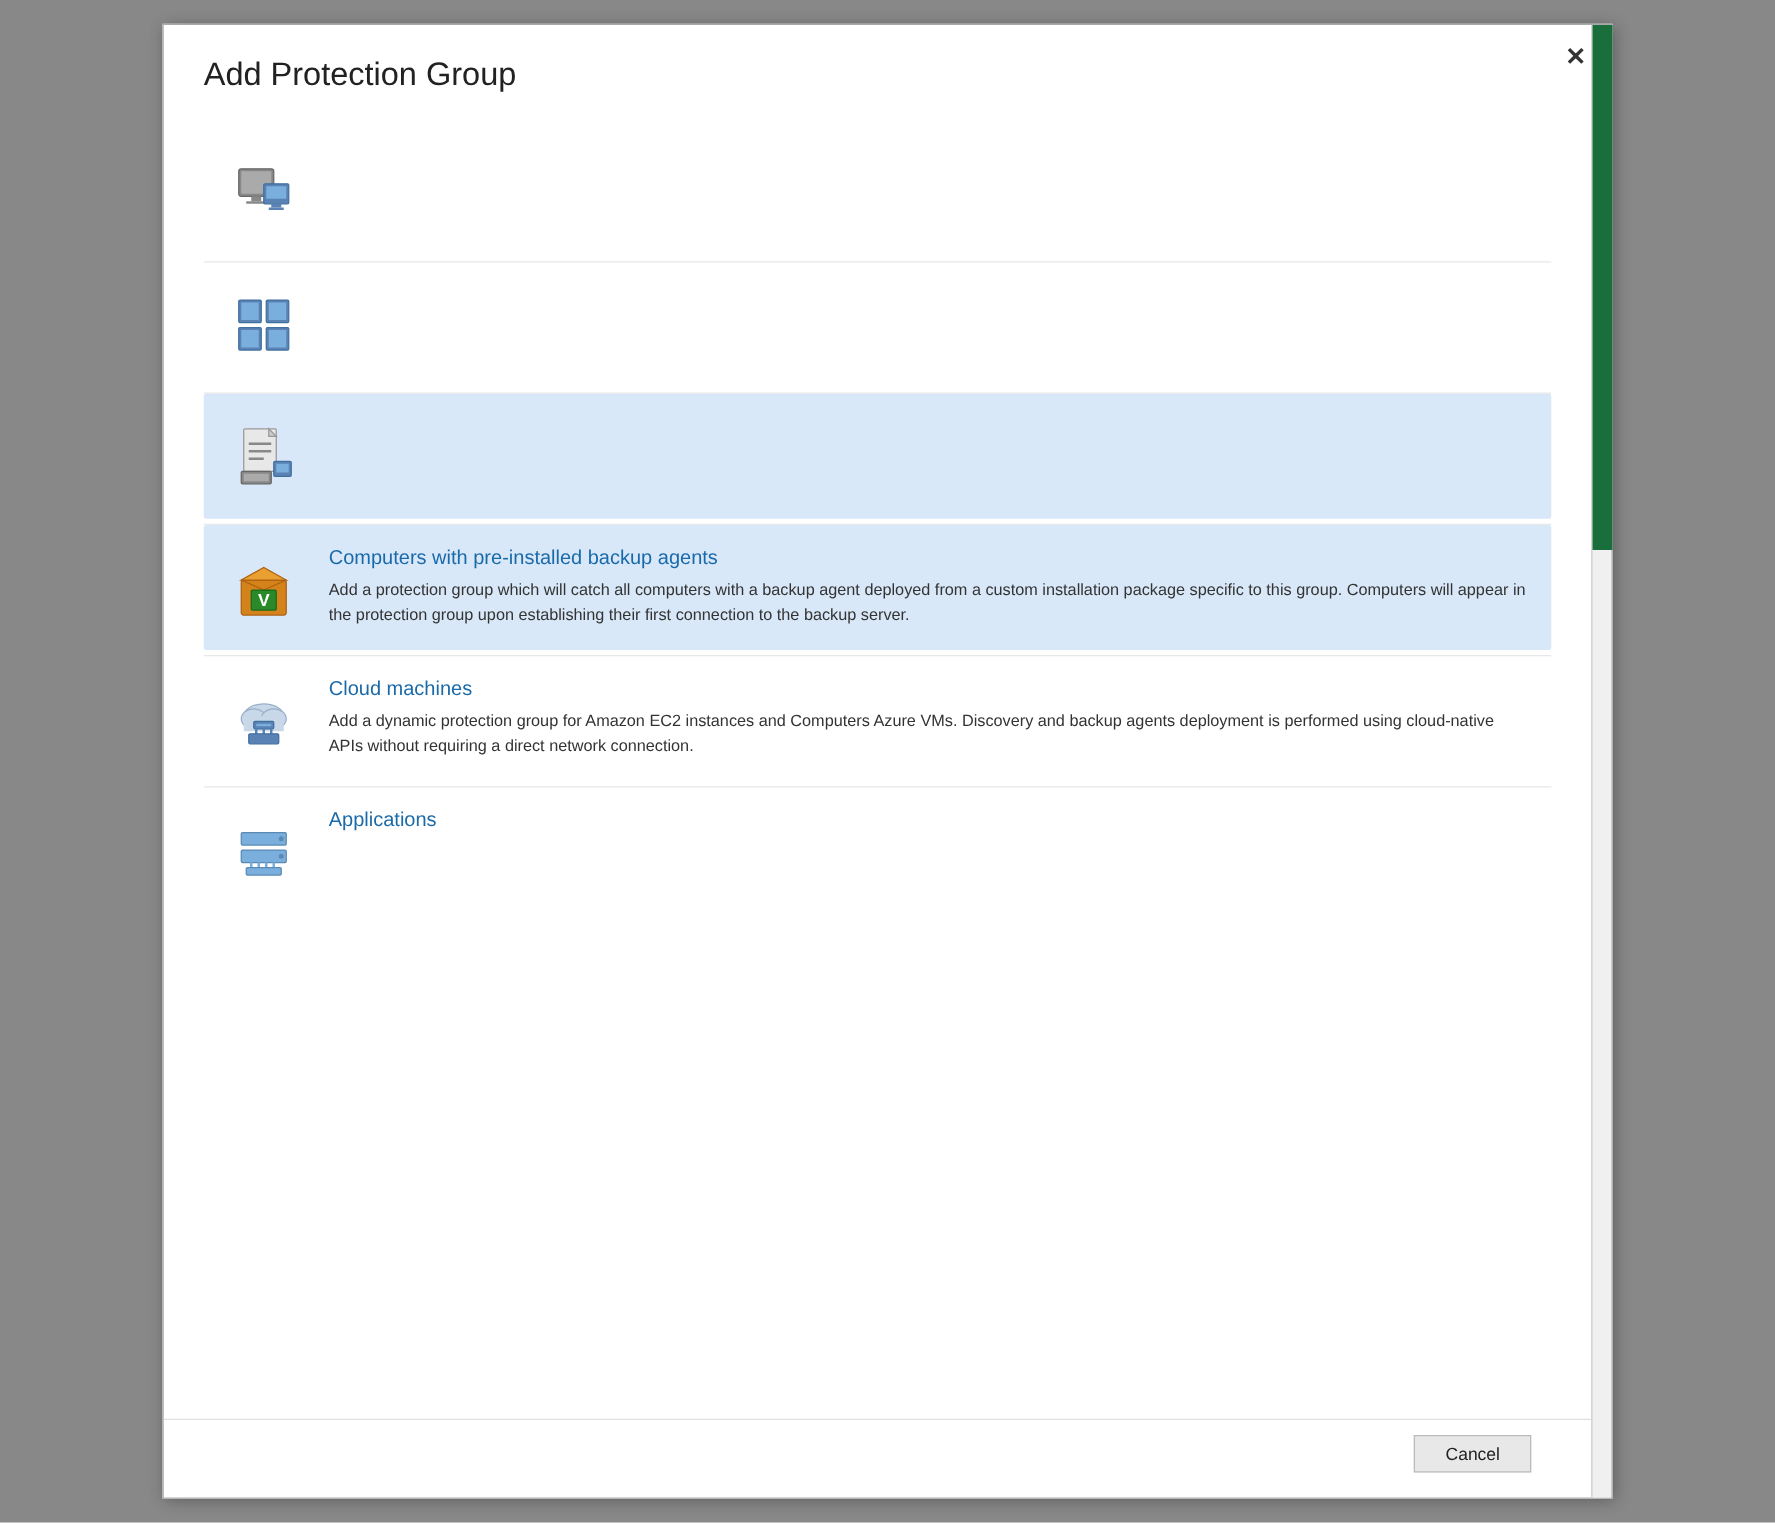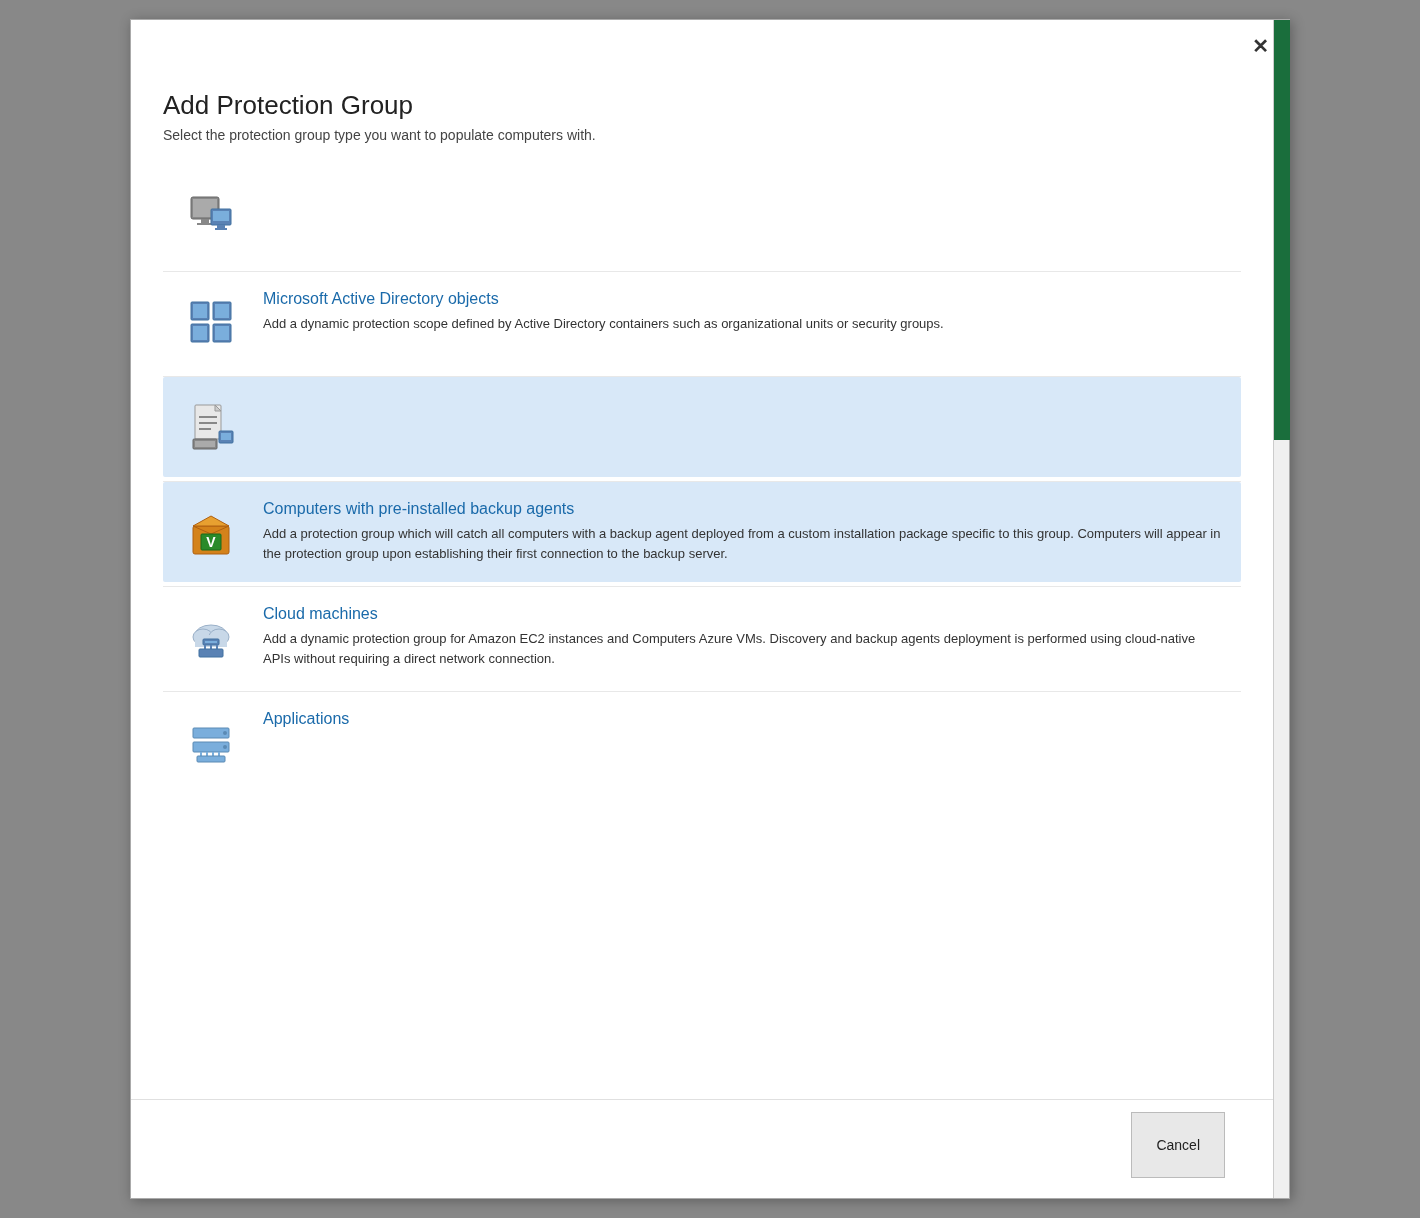--- a/index.html
+++ b/index.html
@@ -22,21 +22,20 @@
       flex-direction: column;
     }
     .dialog-header {
       padding: 24px 32px 8px 32px;
     }
     .dialog-title {
       font-size: 26px;
       font-weight: 400;
       color: #222;
       margin-bottom: 6px;
-      margin-top: 46px;
     }
     .dialog-subtitle {
       font-size: 14px;
       color: #444;
     }
     .close-button {
       position: absolute;
       top: 16px;
       right: 20px;
       font-size: 20px;
@@ -103,21 +102,21 @@
       line-height: 1.5;
     }
     .footer {
       display: flex;
       justify-content: flex-end;
       padding: 12px 48px 20px 32px;
       border-top: 1px solid #e0e0e0;
       margin-right: 16px;
     }
     .cancel-button {
-      padding: 24px 24px;
+      padding: 6px 24px;
       background: #e8e8e8;
       border: 1px solid #bbb;
       font-size: 14px;
       cursor: pointer;
       color: #222;
     }
     
     .icon-individual svg,
     .icon-ad svg,
     .icon-csv svg,
@@ -134,21 +133,20 @@
     }
   </style>
 </head>
 <body>
 
 <div class="dialog">
   <button class="close-button">✕</button>
 
   <div class="dialog-header">
     <div class="dialog-title">Add Protection Group</div>
-    <div class="dialog-subtitle">Select the protection group type you want to populate computers with.</div>
   </div>
 
   <div class="content-area">
 
     <div class="group-item">
       <div class="item-icon icon-individual">
         <svg viewBox="0 0 48 48" xmlns="http://www.w3.org/2000/svg">
 
           <rect x="4" y="4" width="28" height="22" rx="2" fill="#888" stroke="#666" stroke-width="1"></rect>
           <rect x="6" y="6" width="24" height="18" fill="#aaa"></rect>
@@ -173,24 +171,20 @@
 
           <rect x="4" y="4" width="18" height="18" rx="1" fill="#5a82b4" stroke="#4070a0" stroke-width="1"></rect>
           <rect x="6" y="6" width="14" height="14" fill="#7aaedc"></rect>
           <rect x="26" y="4" width="18" height="18" rx="1" fill="#5a82b4" stroke="#4070a0" stroke-width="1"></rect>
           <rect x="28" y="6" width="14" height="14" fill="#7aaedc"></rect>
           <rect x="4" y="26" width="18" height="18" rx="1" fill="#5a82b4" stroke="#4070a0" stroke-width="1"></rect>
           <rect x="6" y="28" width="14" height="14" fill="#7aaedc"></rect>
           <rect x="26" y="26" width="18" height="18" rx="1" fill="#5a82b4" stroke="#4070a0" stroke-width="1"></rect>
           <rect x="28" y="28" width="14" height="14" fill="#7aaedc"></rect>
         </svg>
-      </div>
-      <div class="item-content">
-        <div class="item-title">Microsoft Active Directory objects</div>
-        <div class="item-desc">Add a dynamic protection scope defined by Active Directory containers such as organizational units or security groups.</div>
       </div>
     </div>
 
     <div class="separator"></div>
 
     <div class="group-item selected">
       <div class="item-icon icon-csv">
         <svg viewBox="0 0 48 48" xmlns="http://www.w3.org/2000/svg">
 
           <rect x="8" y="2" width="26" height="34" rx="1" fill="#e8e8e8" stroke="#999" stroke-width="1"></rect>

